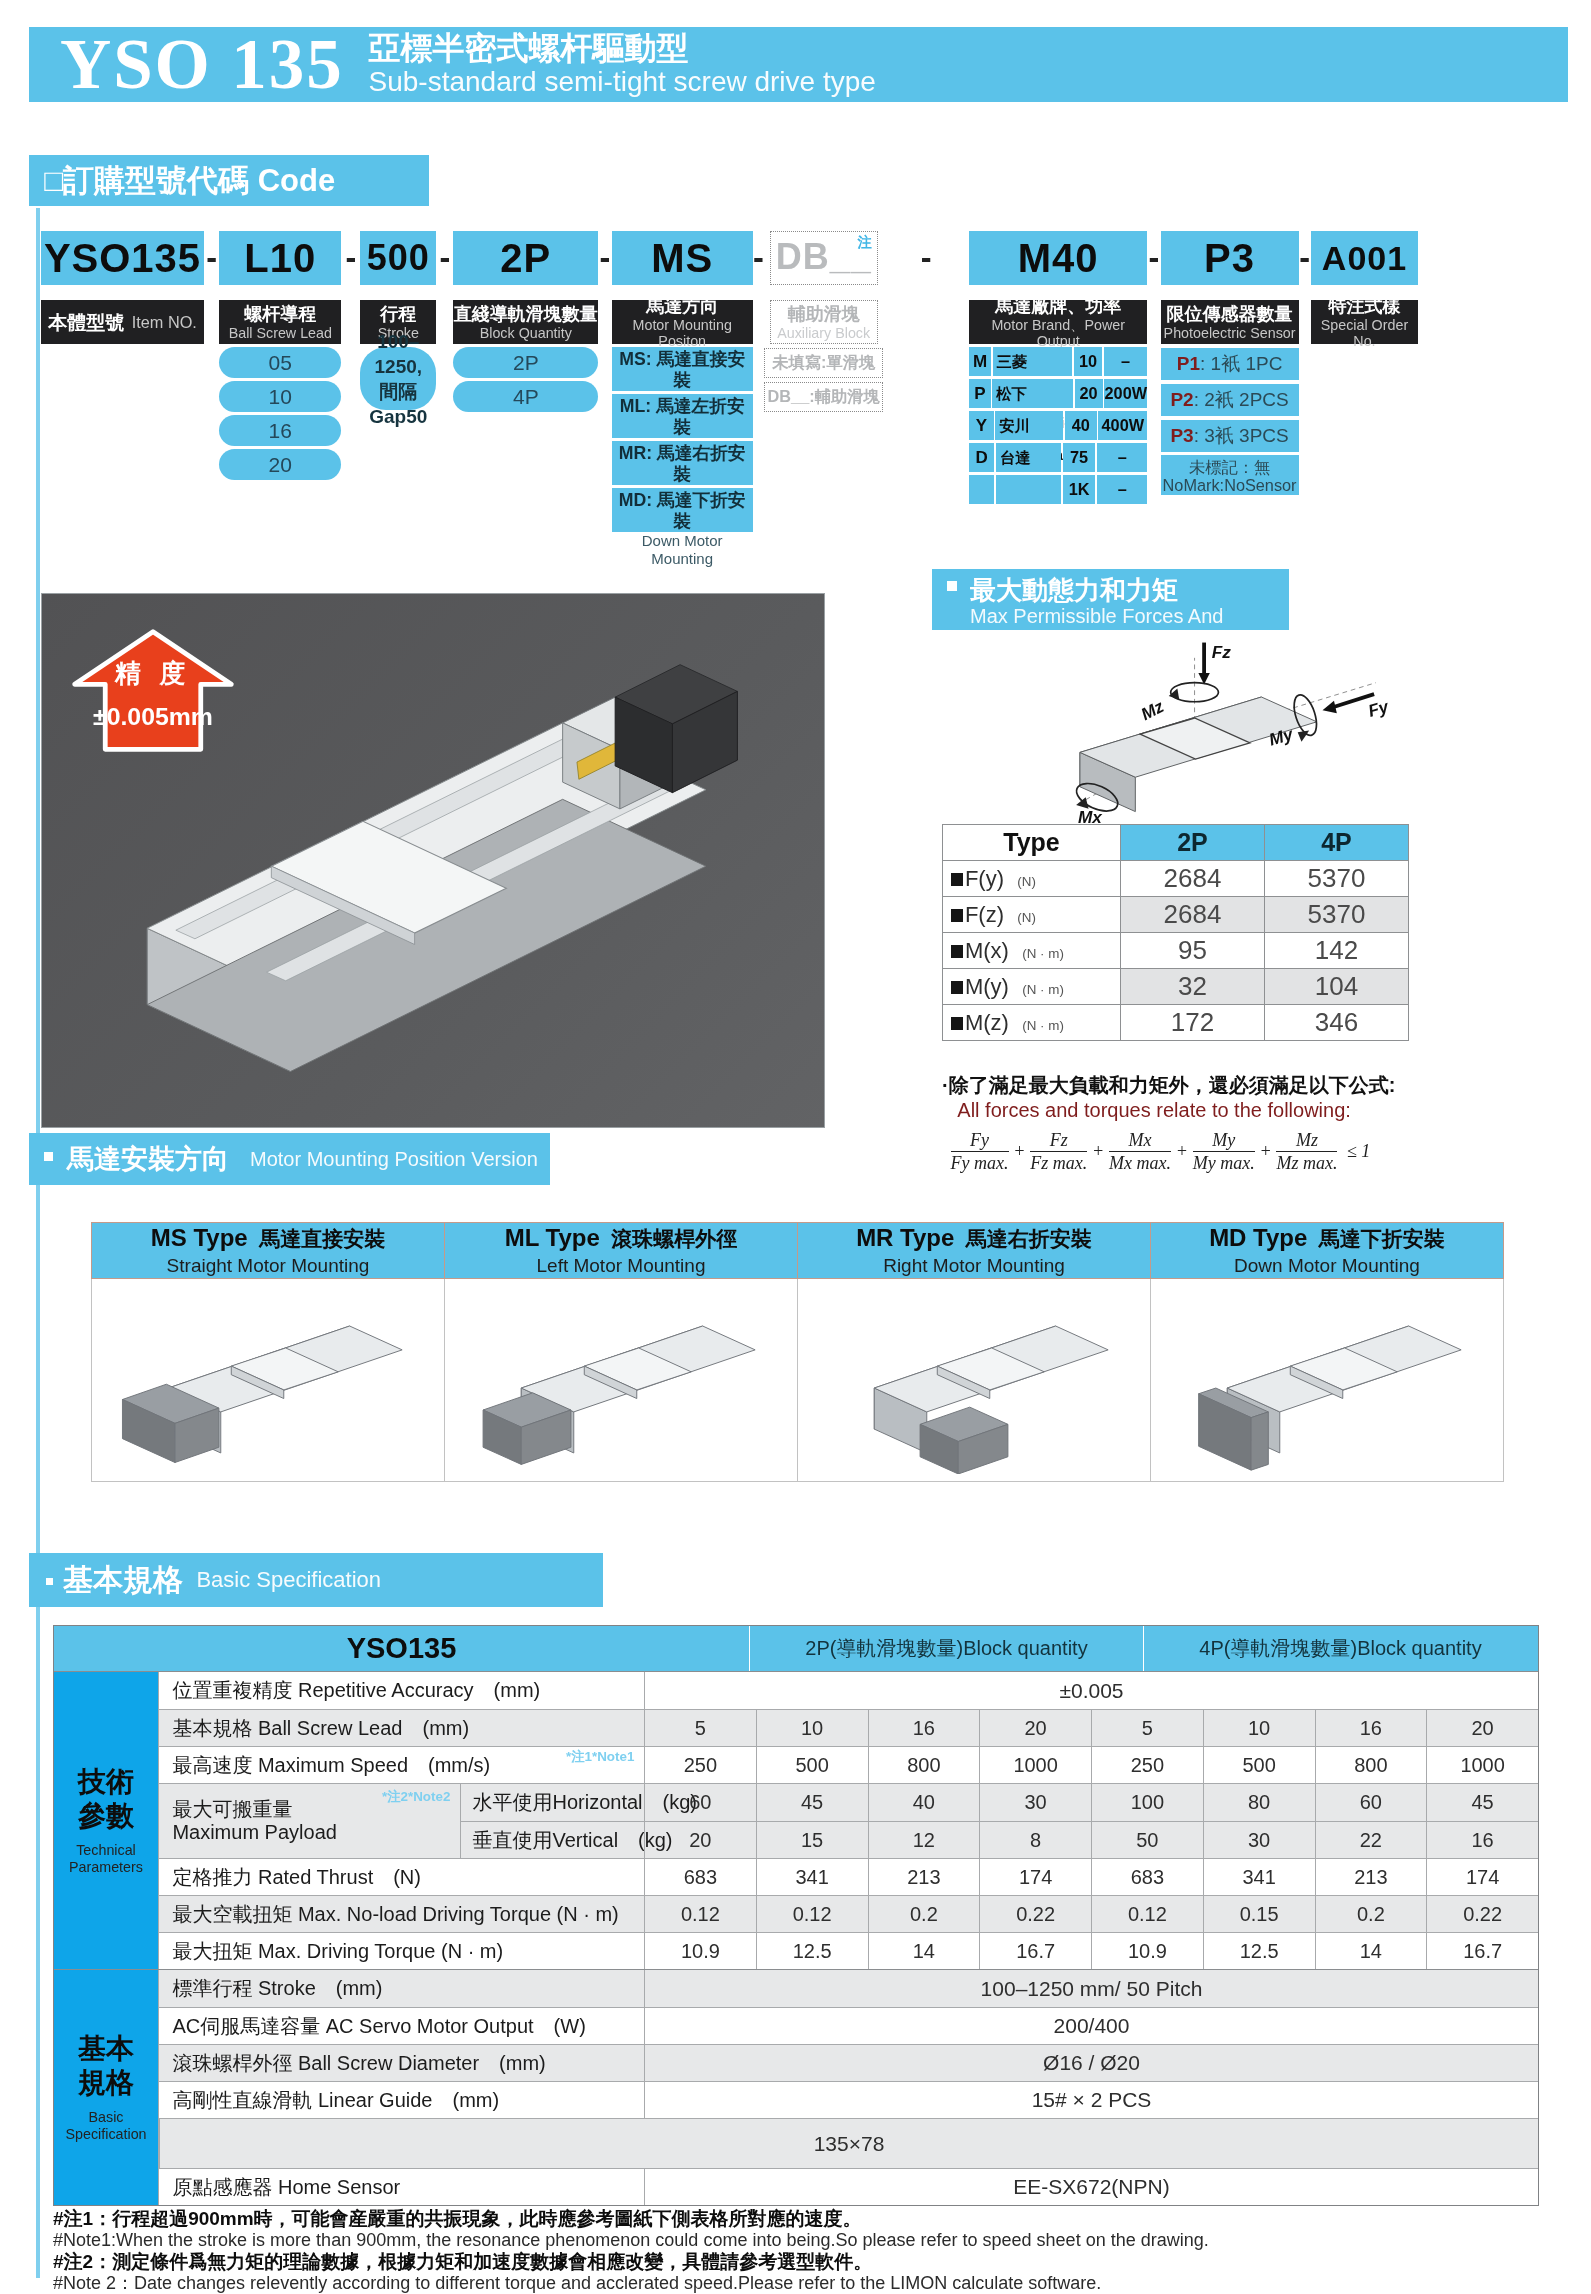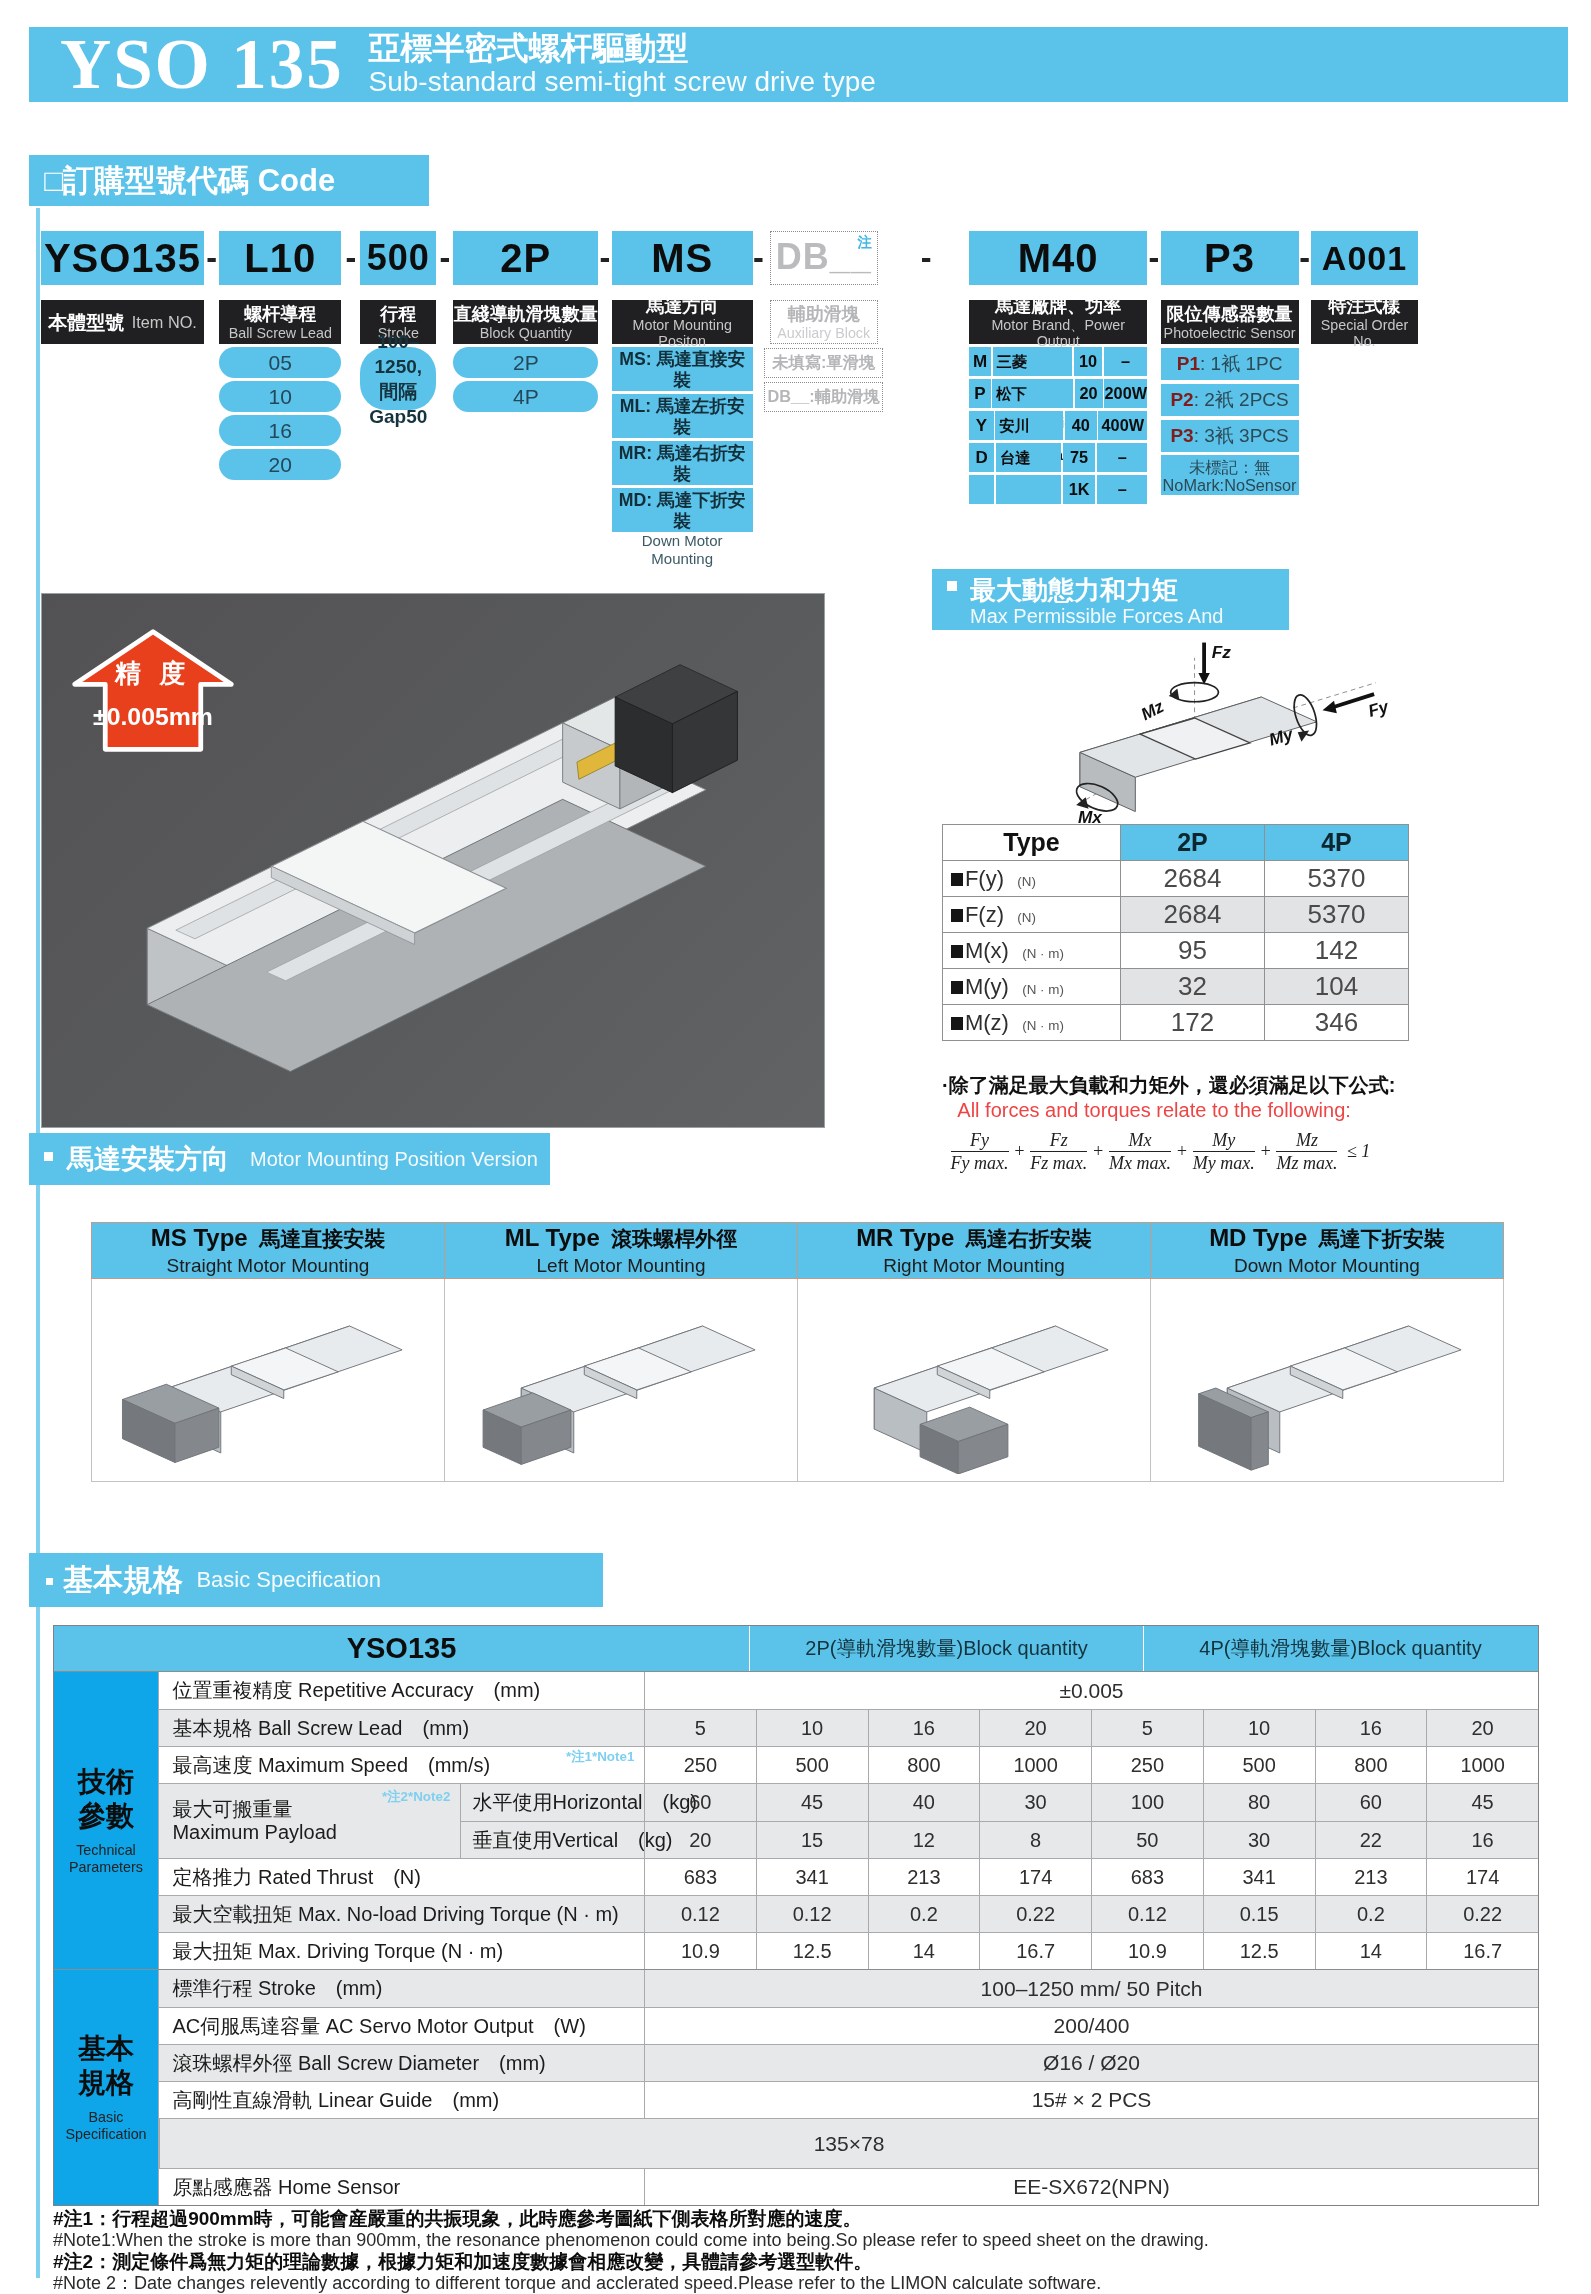--- a/index.html
+++ b/index.html
@@ -69,21 +69,21 @@
   .ftable td{border:1px solid #8e9092;height:36px;}
   .ftable .thd{width:178px;background:#fff;text-align:center;font-size:25px;font-weight:bold;color:#111;}
   .ftable .bhd{width:144px;background:var(--blue);text-align:center;font-size:25px;font-weight:bold;color:#0d2730;}
   .ftable .lbl{background:#fff;font-size:22px;color:#2e2e2e;padding-left:7.6px;white-space:nowrap;}
   .ftable .lbl .sqi{display:inline-block;width:12.4px;height:12.4px;background:#151515;margin-right:1.9px;}
   .ftable .lbl .unit{font-size:13.4px;color:#555;margin-left:13.4px;}
   .ftable .val{text-align:center;font-size:26px;color:#4a4a4a;}
   .ftable tr.g .val{background:#e2e3e4;}
   .fnote{left:942px;top:1073px;width:483px;}
   .fnote .zh{font-size:20px;font-weight:bold;color:#111;line-height:25px;}
-  .fnote .en{font-size:20px;color:#ef4444;line-height:25px;padding-left:15.3px;}
+  .fnote .en{font-size:20px;color:#7f1d1d;line-height:25px;padding-left:15.3px;}
   .formula{display:flex;align-items:center;margin-top:5.7px;padding-left:5.7px;font-family:"Liberation Serif","DejaVu Serif",serif;font-style:italic;font-size:18px;color:#222;}
   .frac{display:inline-block;text-align:center;margin:0 2.9px;}
   .frac .nu{display:block;border-bottom:1.4px solid #222;line-height:22px;padding:0 5.7px;}
   .frac .de{display:block;line-height:22px;}
   .fplus{margin:0 1.9px;}
   .fleq{margin-left:6.7px;font-size:18px;}
 
   
   .mbanner{left:29px;top:1133px;width:521px;height:52px;background:var(--blue);color:#fff;display:flex;align-items:center;position:absolute;padding-left:38px;}
   .mbanner .sq{position:absolute;left:15.3px;top:19px;width:8.6px;height:8.6px;background:#fff;}

